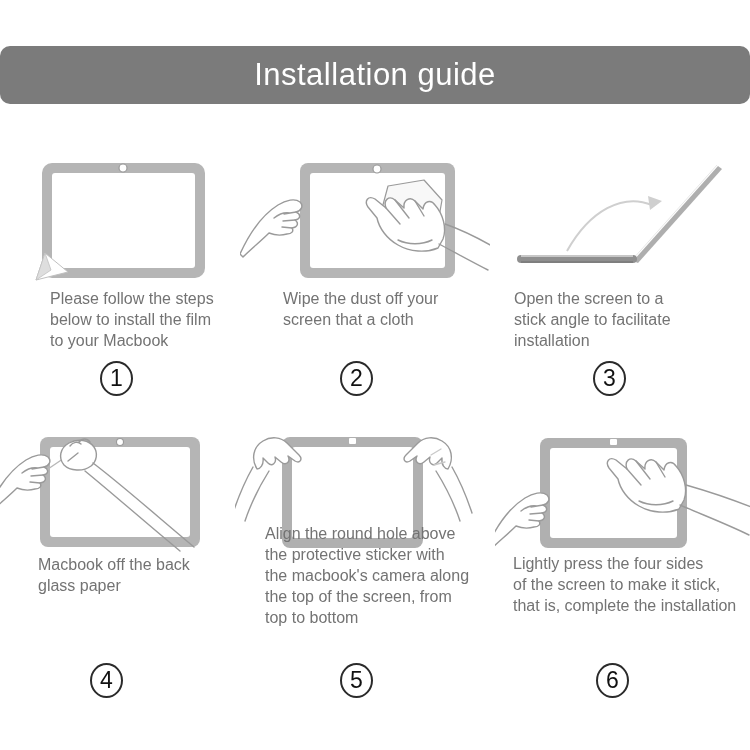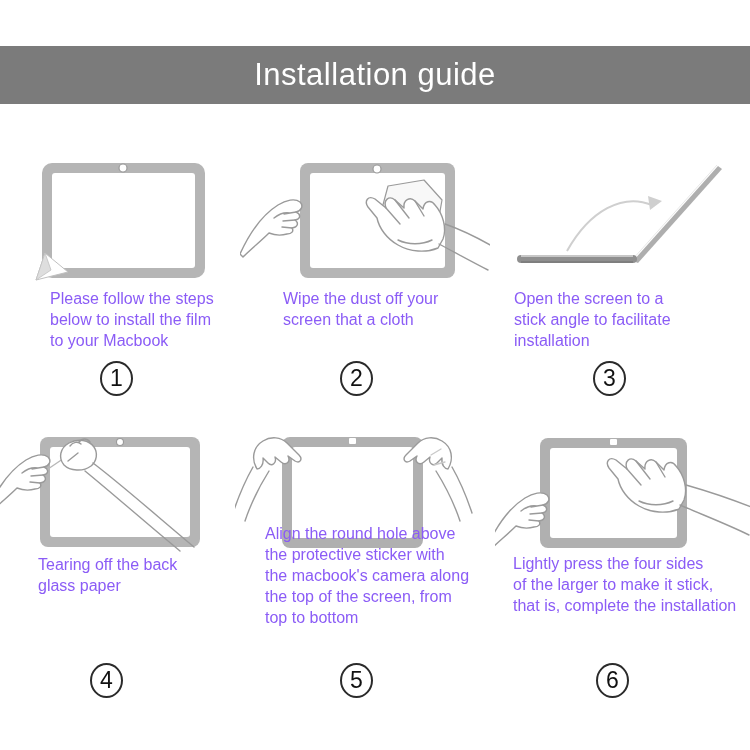--- a/index.html
+++ b/index.html
@@ -1,21 +1,21 @@
 <!DOCTYPE html>
 <html><head>
 <meta charset="utf-8">
 <style>
   html,body{margin:0;padding:0;background:#fff;}
   .page{position:relative;width:750px;height:750px;background:#ffffff;
         font-family:"Liberation Sans",sans-serif;overflow:hidden;}
   .banner{position:absolute;left:0;top:46px;width:750px;height:58px;background:#7b7b7b;
-          display:flex;align-items:center;justify-content:center;}
+          display:flex;align-items:center;justify-content:center;border-radius:10px;}
   .banner h1{margin:0;font-size:31px;font-weight:400;color:#ffffff;letter-spacing:.5px;}
-  .caption{position:absolute;margin:0;font-size:16px;line-height:21px;color:#8b5cf6;
+  .caption{position:absolute;margin:0;font-size:16px;line-height:21px;color:#737373;
            white-space:pre-line;}
   .badge{position:absolute;width:33px;height:35px;box-sizing:border-box;border:2px solid #2b2b2b;
          border-radius:50%;display:flex;align-items:center;justify-content:center;
          font-size:23px;color:#111;}
   .illo{position:absolute;}
   svg{display:block;overflow:hidden;}
 </style>
 </head>
 <body>
 
@@ -110,29 +110,29 @@
   </svg>
 
   <p class="caption" style="left:50px;top:288px;width:185px">Please follow the steps
 below to install the film
 to your Macbook</p>
   <p class="caption" style="left:283px;top:288px;width:185px">Wipe the dust off your
 screen that a cloth</p>
   <p class="caption" style="left:514px;top:288px;width:200px">Open the screen to a
 stick angle to facilitate
 installation</p>
-  <p class="caption" style="left:38px;top:554px;width:185px">Tearing off the back
+  <p class="caption" style="left:38px;top:554px;width:185px">Macbook off the back
 glass paper</p>
   <p class="caption" style="left:265px;top:523px;width:215px">Align the round hole above
 the protective sticker with
 the macbook's camera along
 the top of the screen, from
 top to bottom</p>
   <p class="caption" style="left:513px;top:553px;width:230px">Lightly press the four sides
-of the larger to make it stick,
+of the screen to make it stick,
 that is, complete the installation</p>
 
   <div class="badge" style="left:100px;top:361px">
       <span>1</span>
     </div>
   <div class="badge" style="left:340px;top:361px">
       <span>2</span>
     </div>
   <div class="badge" style="left:593px;top:361px">
       <span>3</span>

